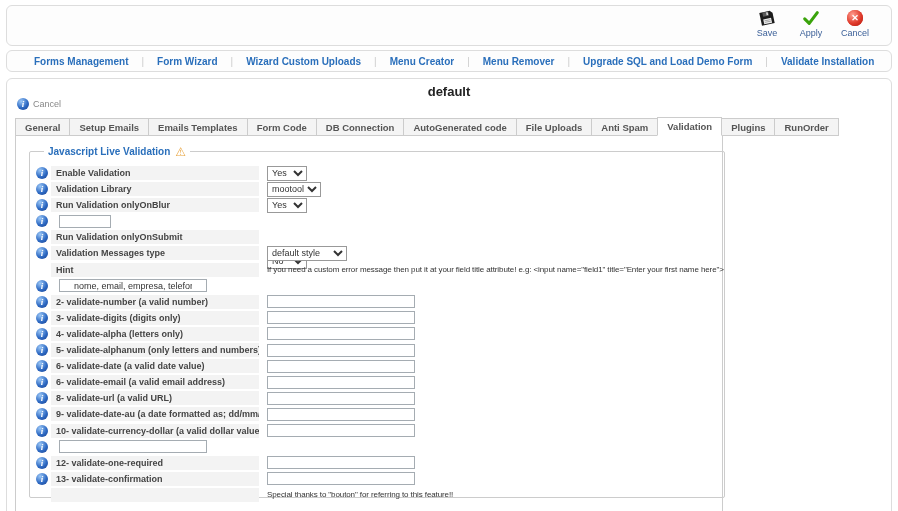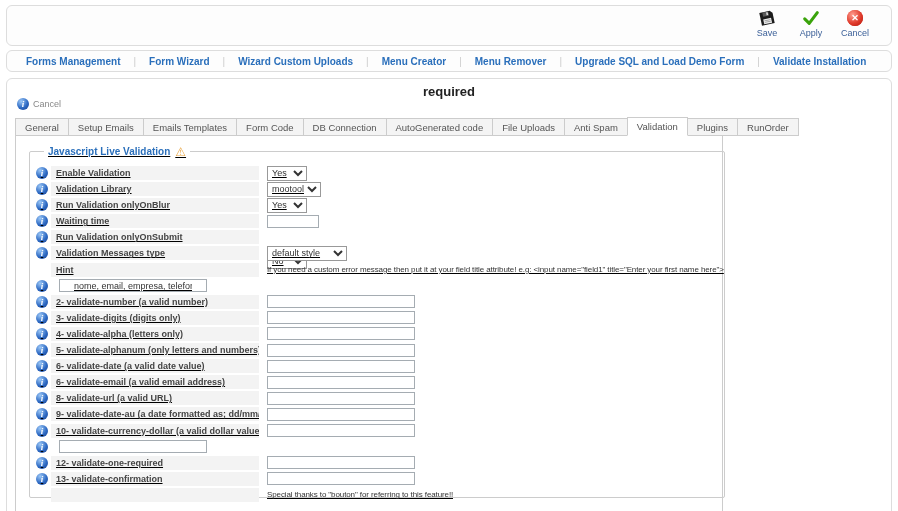--- a/index.html
+++ b/index.html
@@ -16,51 +16,51 @@
   .tb-btn .tb-label { font-size:9px; color:#3d6199; margin-top:2px; }
   .tb-icon { width:18px; height:16px; display:flex; align-items:center; justify-content:center; }
   .icon-save svg { transform:rotate(-12deg); }
   .icon-cancel { width:16px; height:16px; border-radius:50%;
     background:radial-gradient(circle at 35% 30%, #ff9d8f, #e03c2d 55%, #b31206);
     color:#fff; font-size:9px; font-weight:bold; line-height:16px; text-align:center; }
 
   
   .menubar { position:absolute; left:6px; top:50px; width:886px; height:22px;
     border:1px solid #ddd; border-radius:6px; background:#fdfdfd;
-    display:flex; align-items:center; padding-left:6px; }
+    display:flex; align-items:center; padding-left:14px; }
   .menu-item { font-size:10px; font-weight:bold; color:#2a6fbb; padding:0 13px; cursor:pointer; white-space:nowrap; }
   .menu-sep { color:#ccc; font-size:10px; }
 
   
   .mainbox { position:absolute; left:6px; top:78px; width:886px; height:450px;
     border:1px solid #ddd; border-radius:6px; background:#fff; }
   .page-title { position:absolute; top:5px; left:0; width:100%; text-align:center;
     font-size:13px; font-weight:bold; color:#222; }
   .tooltip-link { position:absolute; left:10px; top:19px; display:flex; align-items:center; cursor:pointer; }
   .tooltip-link .tt-label { font-size:9px; color:#888; margin-left:4px; }
 
   .info-icon { display:inline-block; width:12px; height:12px; border-radius:50%; flex:0 0 12px;
     background:radial-gradient(circle at 35% 28%, #9cc8f7, #2f6bc4 55%, #173f8f);
     color:#fff; font-size:9px; font-weight:bold; font-style:italic; font-family:"Liberation Serif", serif;
     line-height:12px; text-align:center; }
 
   
   .tabs { position:absolute; left:8px; top:38px; display:flex; align-items:flex-end; height:19px; z-index:2; }
   .tab { height:18px; line-height:17px; padding:0 9px; font-size:9.5px; color:#555;
-    background:#f4f4f4; border:1px solid #ccc; border-right:none; cursor:pointer; white-space:nowrap; }
+    background:#f4f4f4; border:1px solid #ccc; border-right:none; cursor:pointer; white-space:nowrap;font-weight:bold; }
   .tab:last-child { border-right:1px solid #ccc;margin-top:16px; }
   .tab.active { background:#fff; height:19px; line-height:18px; border-bottom:1px solid #fff;
     border-right:1px solid #ccc; position:relative; z-index:3; }
   .tab.active + .tab { border-left:none; }
 
   
   .tabpanel { position:absolute; left:8px; top:56px; width:708px; height:400px;
     border:1px solid #ccc; background:#fff; z-index:1; }
   .fs { position:absolute; left:13px; top:10px; width:674px; height:352px;
-    border:1px solid #ccc; border-radius:2px; padding:9px 0 0 6px;text-decoration:underline; }
+    border:1px solid #ccc; border-radius:2px; padding:9px 0 0 6px; }
   .fs legend { margin-left:8px; padding:0 4px; font-size:10px; font-weight:bold; color:#2a6fbb;
     display:flex; align-items:center; }
   .warn { color:#e8a33d; font-size:12px; margin-left:5px; font-weight:normal; line-height:10px; }
   .warn-partial { position:absolute; left:117px; top:505px; color:#e8a33d; font-size:11px; }
 
   
   .rows { }
   .row { display:flex; align-items:center; height:14px; margin-bottom:2.1px; }
   .row .info-icon { margin-right:3px; cursor:pointer; }
   .lab { width:208px; height:14px; background:#f3f3f3; font-size:9px; font-weight:bold; color:#444;
@@ -121,21 +121,21 @@
       <span class="menu-item">Menu Creator</span>
       <span class="menu-sep">|</span>
       <span class="menu-item">Menu Remover</span>
       <span class="menu-sep">|</span>
       <span class="menu-item">Upgrade SQL and Load Demo Form</span>
       <span class="menu-sep">|</span>
       <span class="menu-item">Validate Installation</span>
     </div>
 
   <div class="mainbox">
-    <div class="page-title">required</div>
+    <div class="page-title">default</div>
 
     <div class="tooltip-link">
       <span class="info-icon">i</span>
       <span class="tt-label">Cancel</span>
     </div>
 
     <div class="tabs">
         <div class="tab">General</div>
         <div class="tab">Setup Emails</div>
         <div class="tab">Emails Templates</div>
@@ -166,21 +166,20 @@
               <div class="lab right">Validation Library</div>
               <select style="width: 54px;"><option>mootools</option></select>
             </div>
             <div class="row">
               <span class="info-icon">i</span>
               <div class="lab right">Run Validation onlyOnBlur</div>
               <select style="width: 40px;"><option>Yes</option></select>
             </div>
             <div class="row">
               <span class="info-icon">i</span>
-              <div class="lab right">Waiting time</div>
               <input value="" style="width: 52px;">
             </div>
             <div class="row">
               <span class="info-icon">i</span>
               <div class="lab right">Run Validation onlyOnSubmit</div>
               <select style="width: 40px; margin-top: 48px;"><option>No</option></select>
             </div>
             <div class="row">
               <span class="info-icon">i</span>
               <div class="lab right">Validation Messages type</div>

